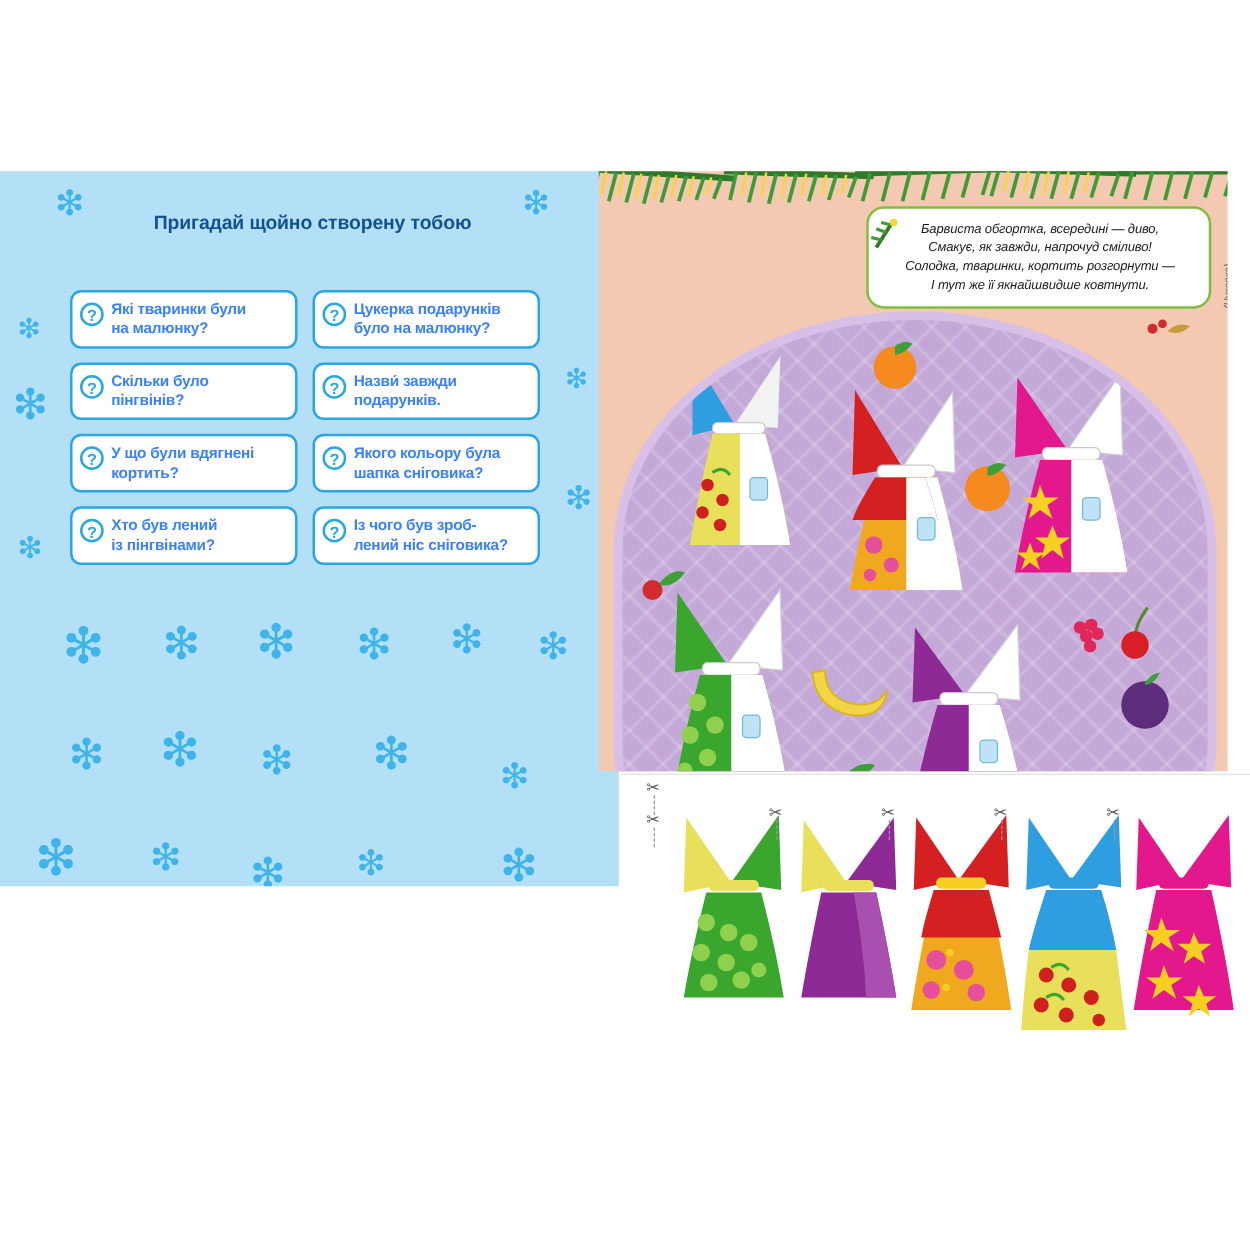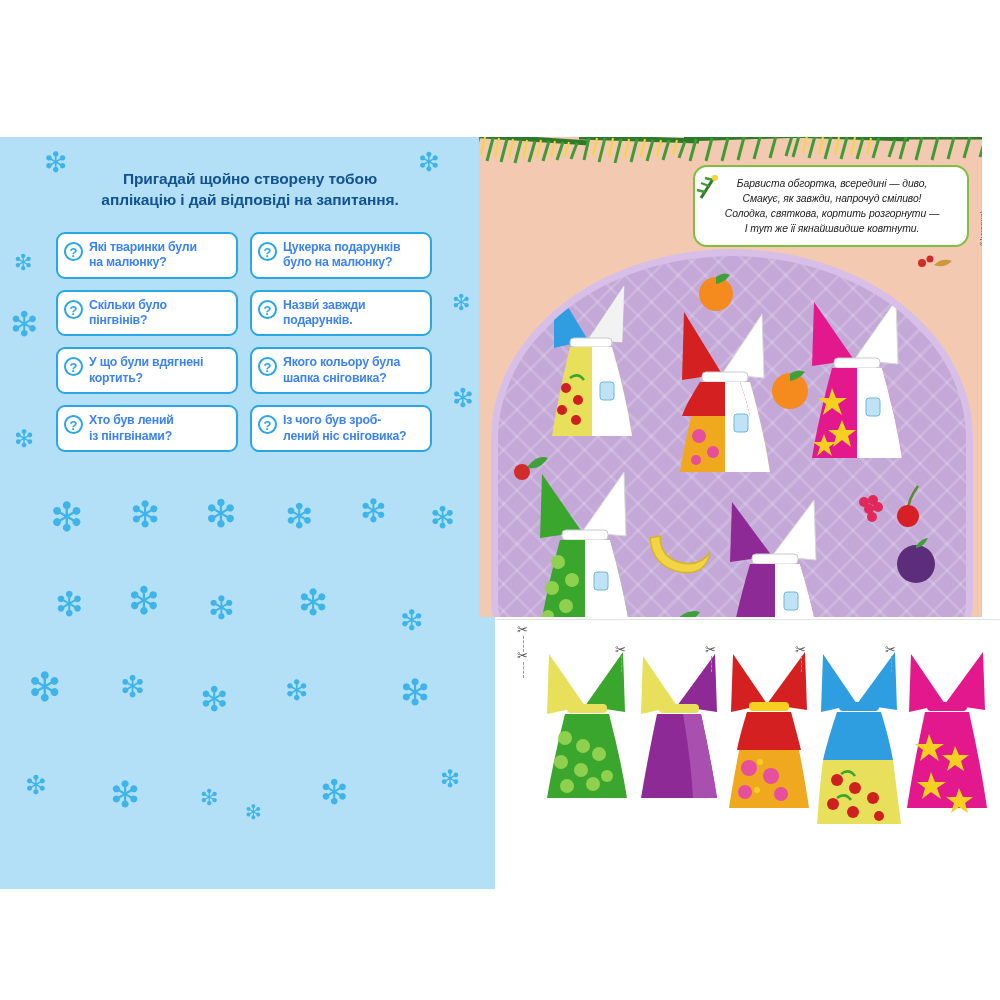--- a/index.html
+++ b/index.html
@@ -19,21 +19,21 @@
     height: 1000px;
     background: #ffffff;
   }
 
   
   .left-page {
     position: absolute;
     left: 0;
     top: 137px;
     width: 495px;
-    height: 752px;
+    height: 572px;
     background: #b3e0f7;
     overflow: hidden;
   }
   .left-title {
     position: absolute;
     left: 70px;
     top: 32px;
     width: 360px;
     text-align: center;
     font-weight: bold;
@@ -197,21 +197,20 @@
 </style>
 </head>
 <body>
 
 <div class="page">
 
   <div class="left-page">
 
     <div class="left-title">
       <div>Пригадай щойно створену тобою</div>
-      <div>аплікацію і дай відповіді на запитання.</div>
     </div>
 
     <div class="qgrid">
       <div class="qrow">
         <div class="qbox">
           <div class="qmark">?</div>
           <div class="qtext">Які тваринки були</div>
           <div class="qtext">на малюнку?</div>
         </div>
         <div class="qbox">
@@ -379,21 +378,21 @@
             <path d="M76 22 L70 43"></path>
             <path d="M92 22 L86 42"></path>
           <path d="M108 22 L102 40"></path>
         </g>
       </svg>
     </div>
 
     <div class="speech">
       <div class="line">Барвиста обгортка, всередині — диво,</div>
       <div class="line">Смакує, як завжди, напрочуд сміливо!</div>
-      <div class="line">Солодка, святкова, кортить розгорнути —</div>
+      <div class="line">Солодка, тваринки, кортить розгорнути —</div>
       <div class="line">І тут же її якнайшвидше ковтнути.</div>
     </div>
     <div class="speech-note">(Цукерка)</div>
 
     <svg style="position:absolute; left:435px; top:112px; width:40px; height:30px;" viewBox="0 0 40 30">
       <circle cx="8" cy="14" r="4" fill="#d12b2b"></circle>
       <circle cx="16" cy="10" r="3.5" fill="#d12b2b"></circle>
       <path d="M20 16 Q28 8 38 12 Q30 20 20 16 Z" fill="#c99a3a"></path>
     </svg>
     <svg style="position:absolute; left:216px; top:35px; width:26px; height:30px;" viewBox="0 0 26 30">

